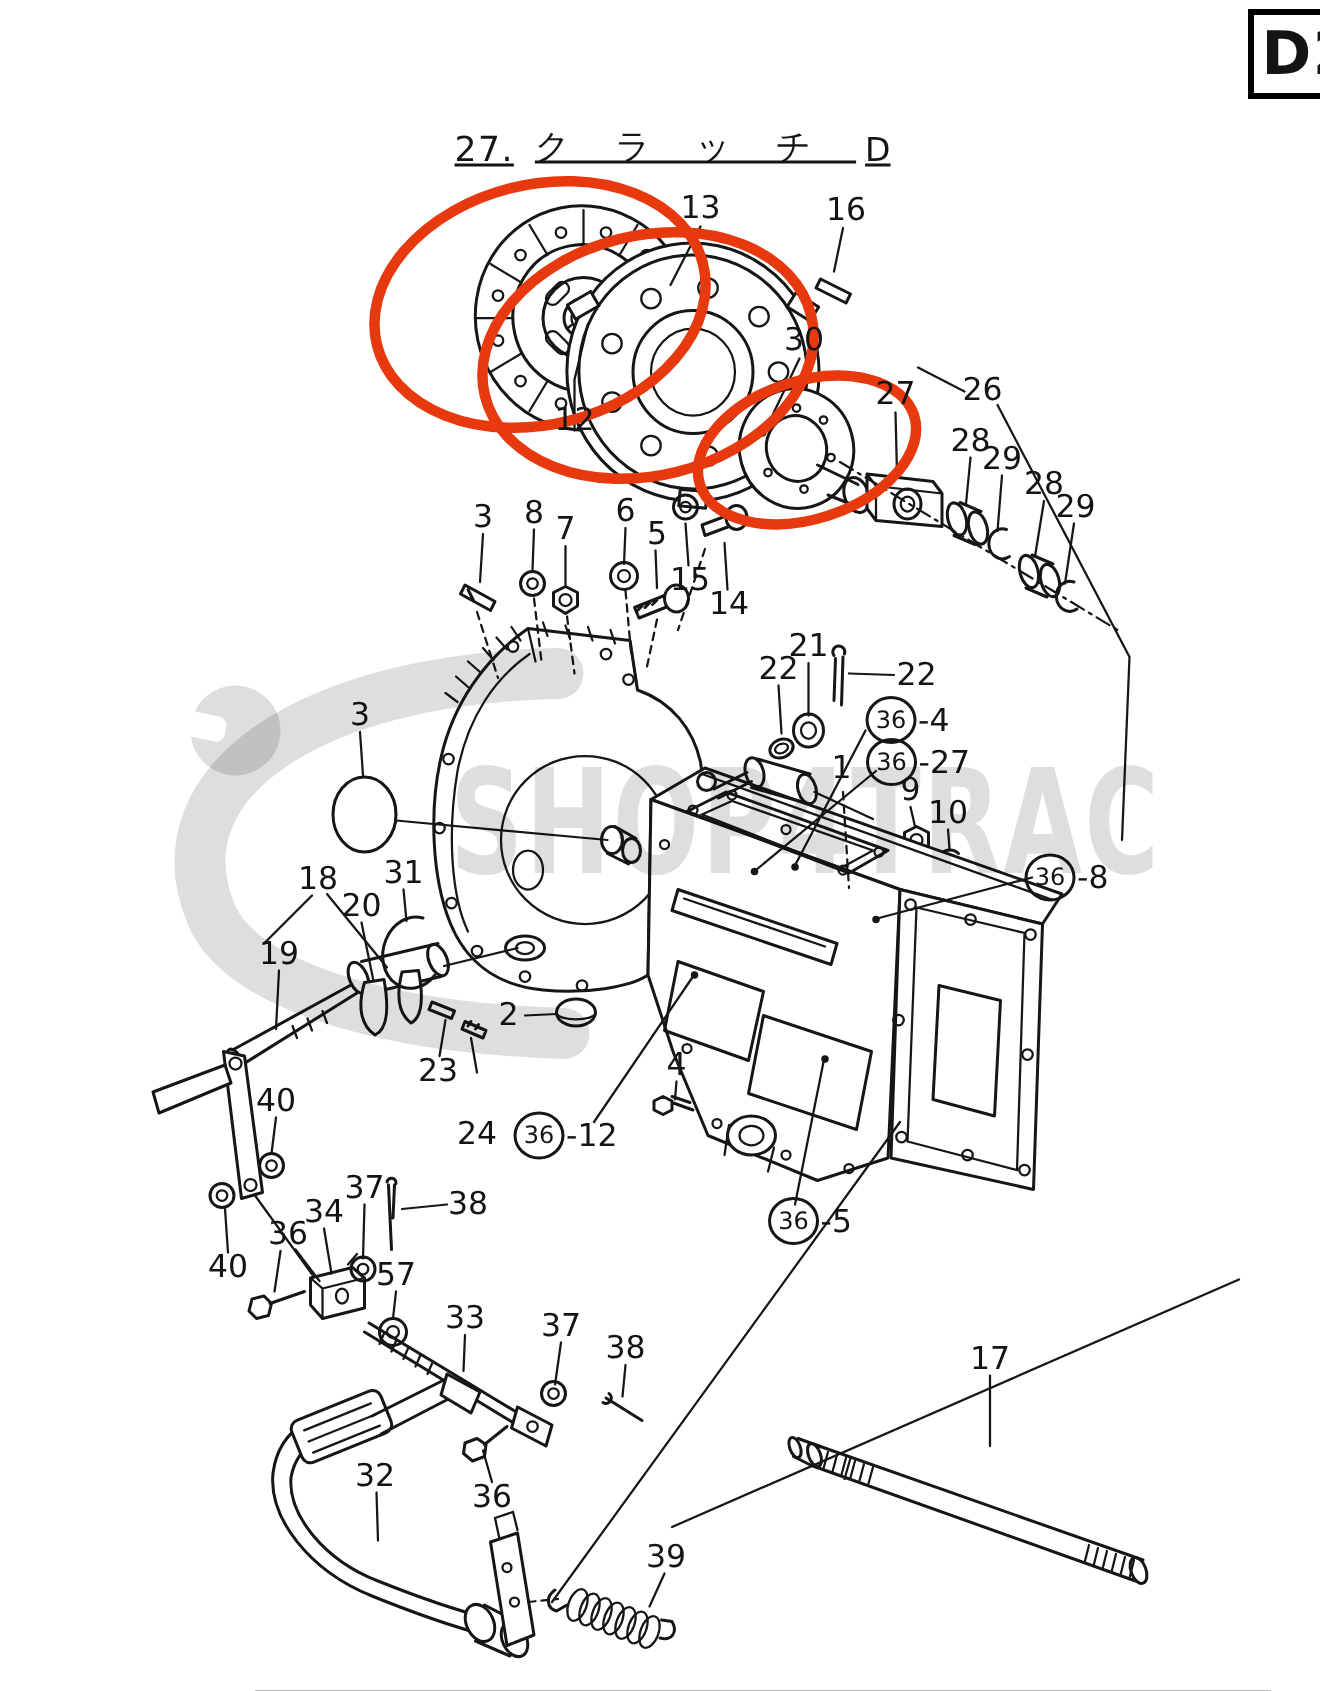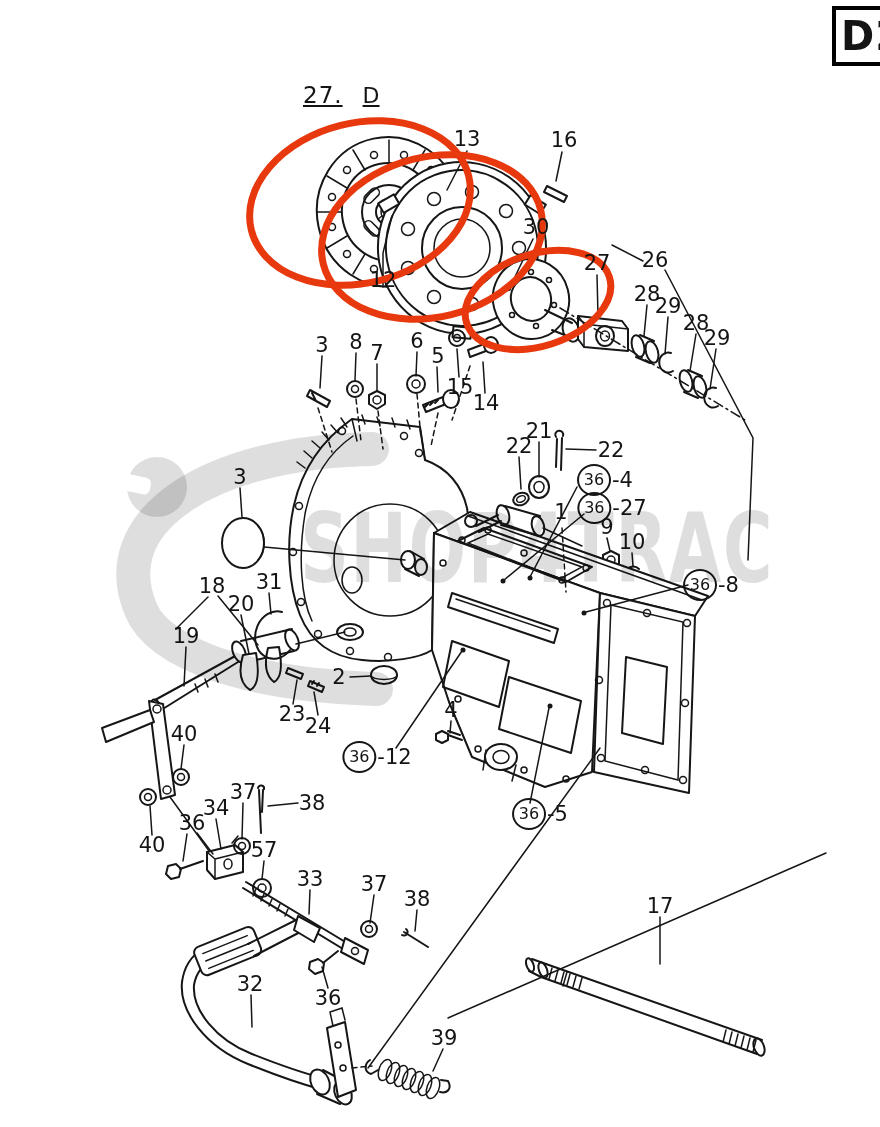--- a/index.html
+++ b/index.html
@@ -39,20 +39,21 @@
     color:var(--wm);transform:scaleX(0.70);transform-origin:left top;letter-spacing:2px;
   }
 </style>
 </head>
 <body>
 
 <div id="page">
 
   <div id="title">
     <span class="num">27.</span>
+    <span class="kana">クラッチ</span>
     <span class="sfx">D</span>
   </div>
 
   <div id="pagecode">
     <span>D2</span>
   </div>
 
   <svg id="art" width="880" height="1127" viewBox="0 0 880 1127">
 
     <g>
@@ -543,21 +544,21 @@
       </div>
       <div class="callout" style="left: 186px; top: 636px;">
         <span>19</span>
       </div>
       <div class="callout" style="left: 339px; top: 677px;">
         <span>2</span>
       </div>
       <div class="callout" style="left: 292px; top: 714px;">
         <span>23</span>
       </div>
-      <div class="callout" style="left: 318px; top: 726px; justify-content: center;">
+      <div class="callout" style="left: 318px; top: 756px; justify-content: center;">
         <span>24</span>
       </div>
       <div class="callout" style="left: 451px; top: 710px;">
         <span>4</span>
       </div>
       <div class="callout" style="left: 377px; top: 757px;">
         <span class="circ">36</span>
         <span>-12</span>
       </div>
       <div class="callout" style="left: 540px; top: 814px;">

